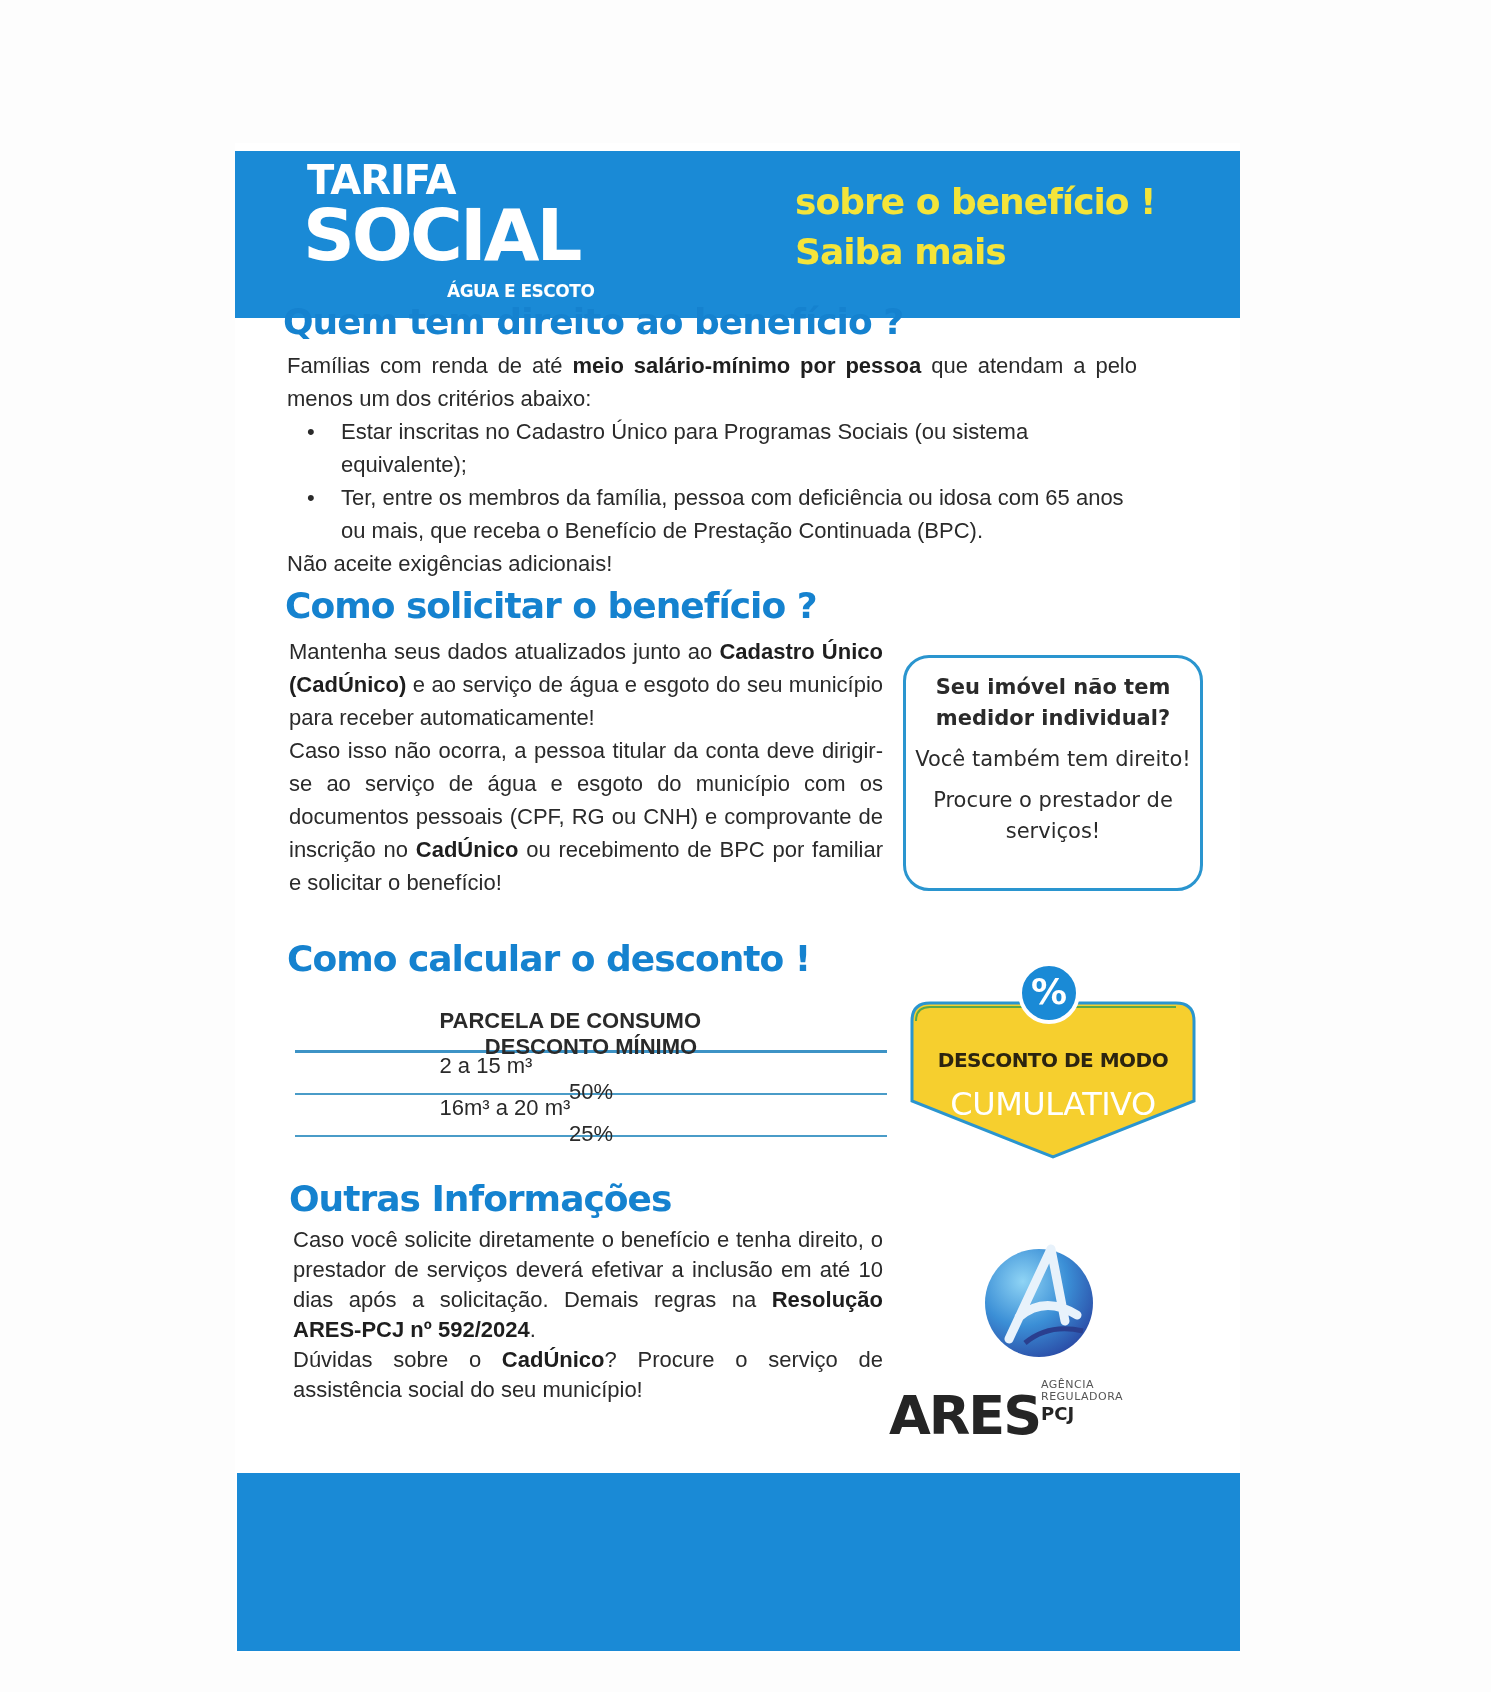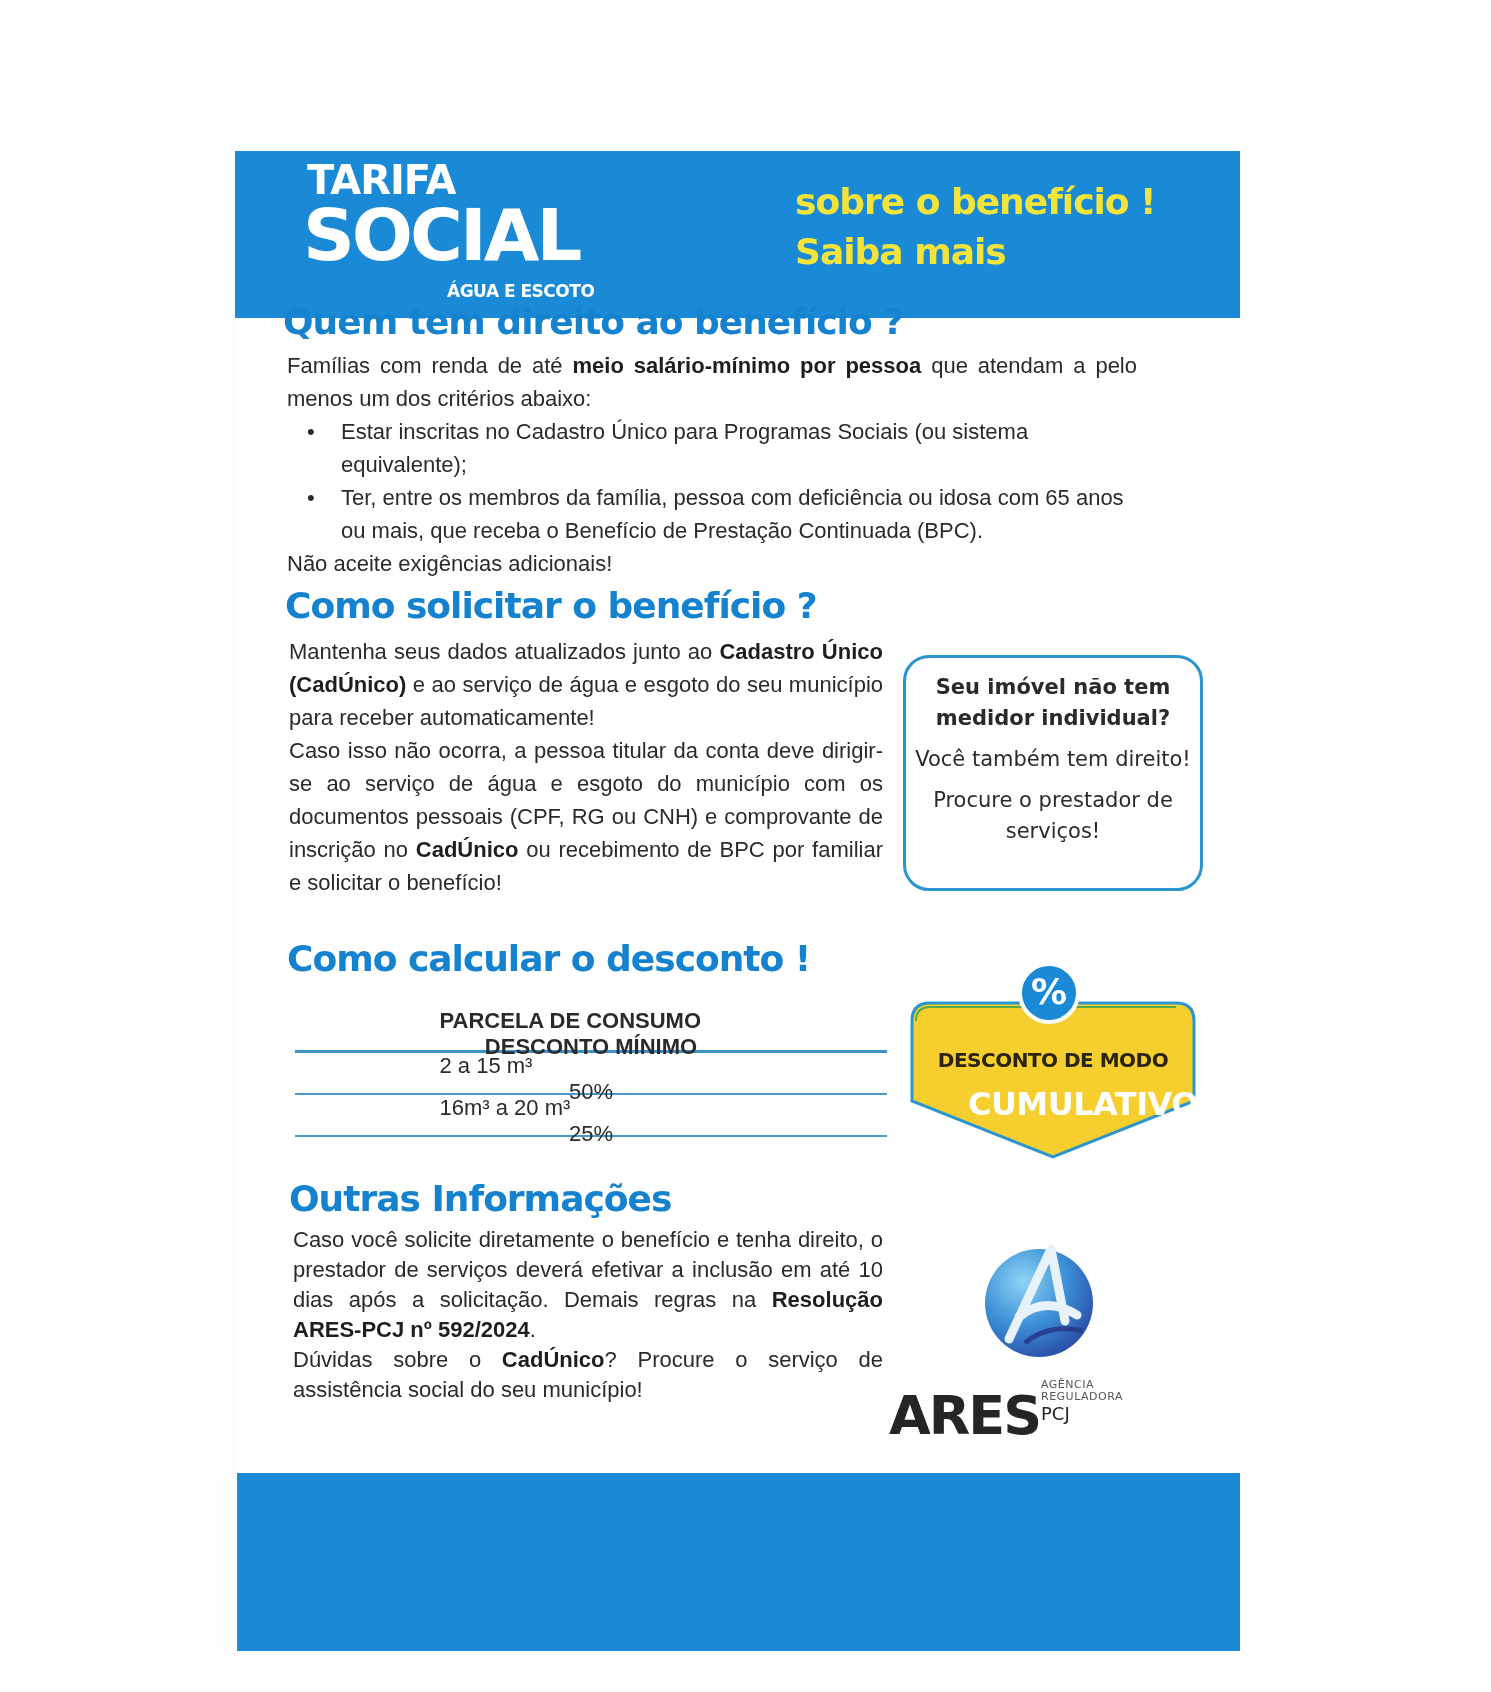--- a/index.html
+++ b/index.html
@@ -180,23 +180,23 @@
     font-weight: bold;
     font-size: 20px;
     color: #2b2410;
     letter-spacing: -0.5px;
   }
   .badge-line2 {
     position: absolute;
     left: 0;
     width: 290px;
     top: 124px;
-    text-align: right;
-    font-family: "DejaVu Sans", sans-serif;
-    font-weight: bold;
+    text-align: center;
+    font-family: "DejaVu Sans", sans-serif;
+    font-weight: normal;
     font-size: 32px;
     color: #ffffff;
     letter-spacing: -0.5px;
   }
   .badge-pct {
     position: absolute;
     left: 113px;
     top: 4px;
     width: 56px;
     height: 56px;
@@ -234,21 +234,21 @@
     font-size: 11px;
     line-height: 12px;
     color: #555555;
     letter-spacing: 0.5px;
   }
   .ares-pcj {
     position: absolute;
     left: 152px;
     top: 160px;
     font-family: "DejaVu Sans", sans-serif;
-    font-weight: normal;
+    font-weight: bold;
     font-size: 18px;
     color: #252525;
   }
   .footer-band {
     position: absolute;
     left: 2px;
     top: 1330px;
     width: 1003px;
     height: 178px;
     background: #1a8ad6;

